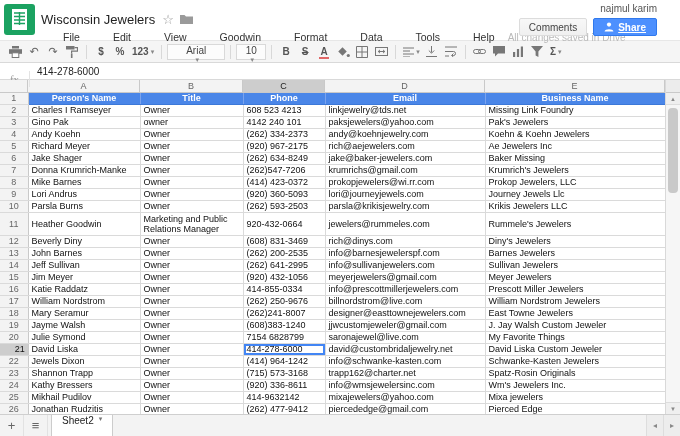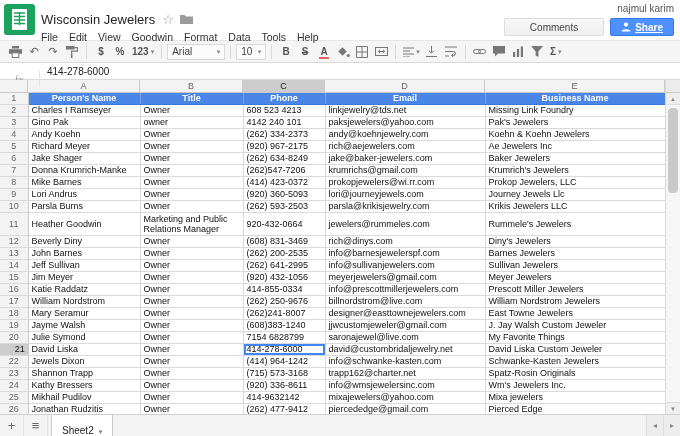--- a/index.html
+++ b/index.html
@@ -9,45 +9,45 @@
   
   .topbar{height:40px;position:relative;display:flex;align-items:flex-start;background:#fff;}
   .logo{margin:4px 6px 0 4px;width:31px;height:31px;flex:0 0 auto;}
   .top-main{flex:1;padding-top:10px;min-width:0;}
   .title-row{display:flex;align-items:center;height:18px;}
   .doc-title{font-size:13px;color:#222;margin-right:7px;cursor:pointer;}
   .star{color:#999;font-size:13px;margin-right:6px;cursor:pointer;line-height:1;}
   .folder{display:inline-flex;align-items:center;cursor:pointer;}
   .menu-row{display:flex;align-items:center;height:16px;margin-top:1px;}
   #menu-items{display:inline;}
-  .menu-item{margin-right:11px;font-size:10.5px;color:#333;cursor:pointer;}
+  .menu-item{margin-right:11px;font-size:10.5px;color:#333;cursor:pointer;margin-left:22px;}
   .status{color:#b9b9b9;font-size:10px;margin-left:2px;white-space:nowrap;}
-  .top-right{position:absolute;right:6px;top:3px;text-align:right;}
+  .top-right{position:absolute;right:23px;top:3px;text-align:right;}
   .user{font-size:10px;color:#555;margin-bottom:4px;}
   .tr-buttons{display:flex;gap:6px;justify-content:flex-end;}
   .btn{height:18px;font-size:10px;border-radius:2px;cursor:pointer;}
-  .btn-comments{padding:0 25px;color:#444;background:linear-gradient(#f8f8f8,#f0f0f0);border:1px solid #dcdcdc;}
+  .btn-comments{padding:0 9px;color:#444;background:linear-gradient(#f8f8f8,#f0f0f0);border:1px solid #dcdcdc;}
   .btn-share{padding:8px 10px;color:#fff;background:#4d90fe;border:1px solid #3079ed;display:flex;align-items:center;gap:4px;font-weight:bold;text-decoration:underline;}
 
   
   .toolbar{height:23px;background:#f5f5f5;border-top:1px solid #e7e7e7;border-bottom:1px solid #d9d9d9;display:flex;align-items:center;padding-left:6px;gap:1px;}
   .tbi{min-width:18px;height:18px;display:inline-flex;align-items:center;justify-content:center;color:#666;font-size:11px;border-radius:2px;padding:0 2px;cursor:pointer;}
   .tbi.txt{font-size:10px;font-weight:bold;color:#555;}
   .strike{text-decoration:line-through;}
   .tcolor{position:relative;}
   .tcolor::after{content:"";position:absolute;left:4px;right:4px;bottom:2px;height:2px;background:#e06666;}
   .caret{font-size:7px;color:#888;margin-left:2px;}
-  .dropdown{border:1px solid #d9d9d9;background:#fcfcfc;height:16px;font-size:10px;color:#444;display:inline-flex;align-items:center;justify-content:space-between;padding:0 4px;cursor:pointer;}
+  .dropdown{border:1px solid #d9d9d9;background:#fcfcfc;height:16px;font-size:10px;color:#444;display:inline-flex;align-items:center;justify-content:space-between;padding:0 4px;cursor:pointer;flex-direction:column;}
   .dd-font{width:58px;}
   .dd-size{width:30px;}
   .sep{width:1px;height:14px;background:#d8d8d8;margin:0 4px;flex:0 0 auto;}
 
   
   .formulabar{height:17px;border-bottom:1px solid #d9d9d9;display:flex;align-items:center;background:#fff;}
-  .fx{width:40px;height:100%;display:flex;align-items:center;justify-content:center;font-family:"Liberation Serif",serif;color:#999;font-size:11px;border-right:1px solid #e3e3e3;margin-top:16px;}
+  .fx{width:30px;height:100%;display:flex;align-items:center;justify-content:center;font-family:"Liberation Serif",serif;color:#999;font-size:11px;border-right:1px solid #e3e3e3;margin-top:16px;}
   .fval{padding-left:7px;font-size:10px;color:#222;flex:1;}
 
   
   .colheaders{height:13px;display:flex;background:#f3f3f3;border-bottom:1px solid #c9c9c9;}
   .corner{width:28px;border-right:1px solid #c9c9c9;background:#f3f3f3;}
   .col-h{border-right:1px solid #c9c9c9;font-size:9px;color:#666;text-align:center;line-height:13px;cursor:pointer;}
   .col-h.sel{background:#cdcdcd;color:#222;}
 
   
   .gridarea{height:321px;overflow:hidden;position:relative;background:#fff;}
@@ -62,21 +62,21 @@
   
   .vscroll{position:absolute;right:0;top:80px;bottom:22px;width:15px;background:#f6f6f6;border-left:1px solid #d9d9d9;}
   .vs-corner{height:13px;background:#ececec;border-bottom:1px solid #c9c9c9;}
   .vs-up{height:12px;text-align:center;font-size:6px;color:#888;line-height:12px;background:#efefef;border-bottom:1px solid #ddd;cursor:pointer;}
   .vs-thumb{position:absolute;top:28px;left:2px;right:2px;height:85px;background:#c9c9c9;border-radius:4px;cursor:pointer;}
   .vs-down{position:absolute;bottom:0;left:0;right:0;height:12px;text-align:center;font-size:6px;color:#888;line-height:12px;background:#efefef;border-top:1px solid #ddd;cursor:pointer;}
 
   
   .bottombar{position:absolute;left:0;right:0;bottom:0;height:22px;background:#f3f3f3;border-top:1px solid #cfcfcf;display:flex;align-items:stretch;}
   .bb-btn{width:24px;display:flex;align-items:center;justify-content:center;color:#666;font-size:13px;border-right:1px solid #e2e2e2;cursor:pointer;}
-  .sheet-tab{background:#fff;border-left:1px solid #ccc;border-right:1px solid #ccc;padding:0 10px;display:flex;align-items:flex-end;gap:5px;font-size:10px;color:#222;margin-left:3px;cursor:pointer;}
+  .sheet-tab{background:#fff;border-left:1px solid #ccc;border-right:1px solid #ccc;padding:0 10px;display:flex;align-items:flex-start;gap:5px;font-size:10px;color:#222;margin-left:3px;cursor:pointer;}
   .tab-caret{font-size:7px;color:#777;}
   .hscroll{margin-left:auto;display:flex;}
   .hs-btn{width:17px;border-left:1px solid #ddd;display:flex;align-items:center;justify-content:center;color:#888;font-size:8px;background:#ededed;cursor:pointer;}
 
   svg{display:block;}
 </style>
 </head>
 <body>
 
 <div class="app">
@@ -94,20 +94,21 @@
         <span class="doc-title">Wisconsin Jewelers</span>
         <span class="star">☆</span>
         <span class="folder">
           <svg width="13" height="10" viewBox="0 0 13 10">
               <path d="M0 1h4.5L6 2.6h7V10H0z" fill="#9a9a9a"></path>
             </svg>
         </span>
       </div>
       <div class="menu-row">
         <span id="menu-items"><span class="menu-item">File</span><span class="menu-item">Edit</span><span class="menu-item">View</span><span class="menu-item">Goodwin</span><span class="menu-item">Format</span><span class="menu-item">Data</span><span class="menu-item">Tools</span><span class="menu-item">Help</span></span>
+        <span class="status">All changes saved in Drive</span>
       </div>
     </div>
     <div class="top-right">
       <div class="user">najmul karim</div>
       <div class="tr-buttons">
         <button class="btn btn-comments">Comments</button>
         <button class="btn btn-share">
           <span>
             <svg width="10" height="10" viewBox="0 0 10 10">
                 <circle cx="5" cy="2.6" r="2.1" fill="#fff"></circle>
@@ -287,21 +288,21 @@
             <td>(920) 967-2175</td>
             <td>rich@aejewelers.com</td>
             <td>Ae Jewelers Inc</td>
           </tr>
           <tr>
             <td class="rn">6</td>
             <td>Jake Shager</td>
             <td>Owner</td>
             <td>(262) 634-8249</td>
             <td>jake@baker-jewelers.com</td>
-            <td>Baker Jewelers</td>
+            <td>Baker Missing</td>
           </tr>
           <tr>
             <td class="rn">7</td>
             <td>Donna Krumrich-Manke</td>
             <td>Owner</td>
             <td>(262)547-7206</td>
             <td>krumrichs@gmail.com</td>
             <td>Krumrich's Jewelers</td>
           </tr>
           <tr>

